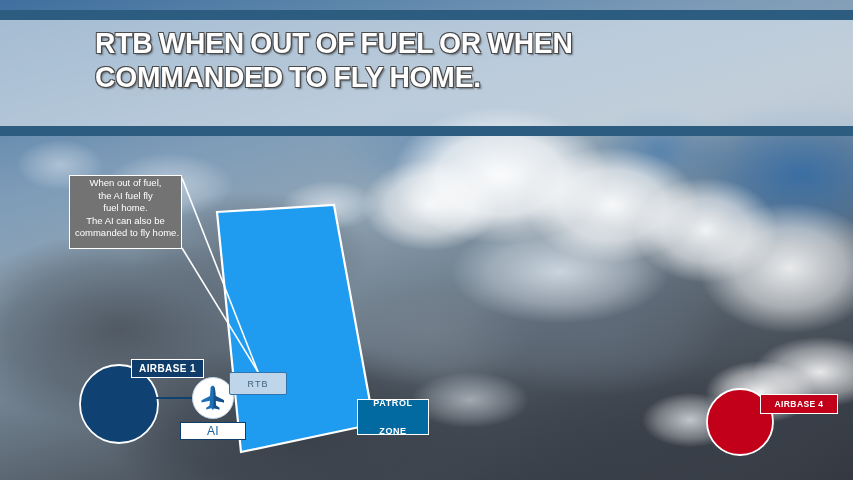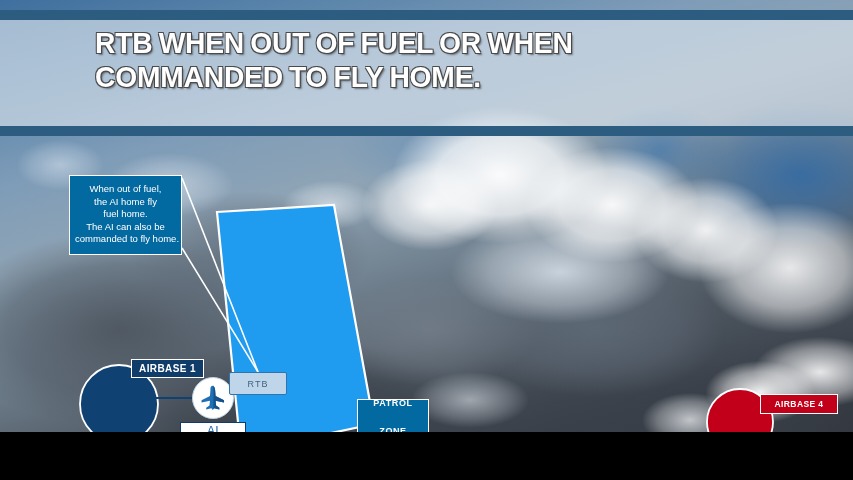--- a/index.html
+++ b/index.html
@@ -3,21 +3,21 @@
 <meta charset="utf-8">
 <style>
   html, body {
     margin: 0;
     padding: 0;
     background: #000;
   }
   #slide {
     position: relative;
     width: 853px;
-    height: 432px;
+    height: 480px;
     overflow: hidden;
     font-family: "Liberation Sans", sans-serif;
     user-select: none;
   }
 
   
   .sky-base {
     position: absolute;
     inset: 0;
     background:
@@ -125,23 +125,23 @@
     inset: 0;
   }
   .diagram svg { position: absolute; inset: 0; }
 
   
   .note {
     position: absolute;
     left: 69px;
     top: 175px;
     width: 113px;
-    padding: 7px 5px 8px;
+    padding: 1px 5px 8px;
     box-sizing: border-box;
-    background: #0369a1;
+    background: #737373;
     border: 1.5px solid #ffffff;
     color: #ffffff;
     font-size: 9.5px;
     line-height: 12.6px;
     text-align: center;
   }
   .note-line { display: block; white-space: nowrap; }
 
   
   .chip {
@@ -249,21 +249,21 @@
       <circle cx="119" cy="404" r="39" fill="#0f4273" stroke="#ffffff" stroke-width="1.8"></circle>
 
       <line x1="156" y1="398" x2="198" y2="398" stroke="#0f4273" stroke-width="2"></line>
 
       <circle cx="740" cy="422" r="33" fill="#c20019" stroke="#ffffff" stroke-width="1.8"></circle>
     </svg>
   </div>
 
   <div class="note">
     <span class="note-line">When out of fuel,</span>
-    <span class="note-line">the AI home fly</span>
+    <span class="note-line">the AI fuel fly</span>
     <span class="note-line">fuel home.</span>
     <span class="note-line">The AI can also be</span>
     <span class="note-line">commanded to fly home.</span>
   </div>
 
   <div class="aircraft-badge">
     <span>
       <svg width="30" height="30" viewBox="0 0 64 64">
         <g fill="#1f6fb5">
           <path d="M31 10 c3 0 5 4 5.5 9 l1 13 18 9 v5 l-18 -4 1 10 7 5 v4 l-11 -3 -3 4 -3 -4 -11 3 v-4 l7 -5 1 -10 -18 4 v-5 l18 -9 1 -13 C26 14 28 10 31 10 z"></path>

